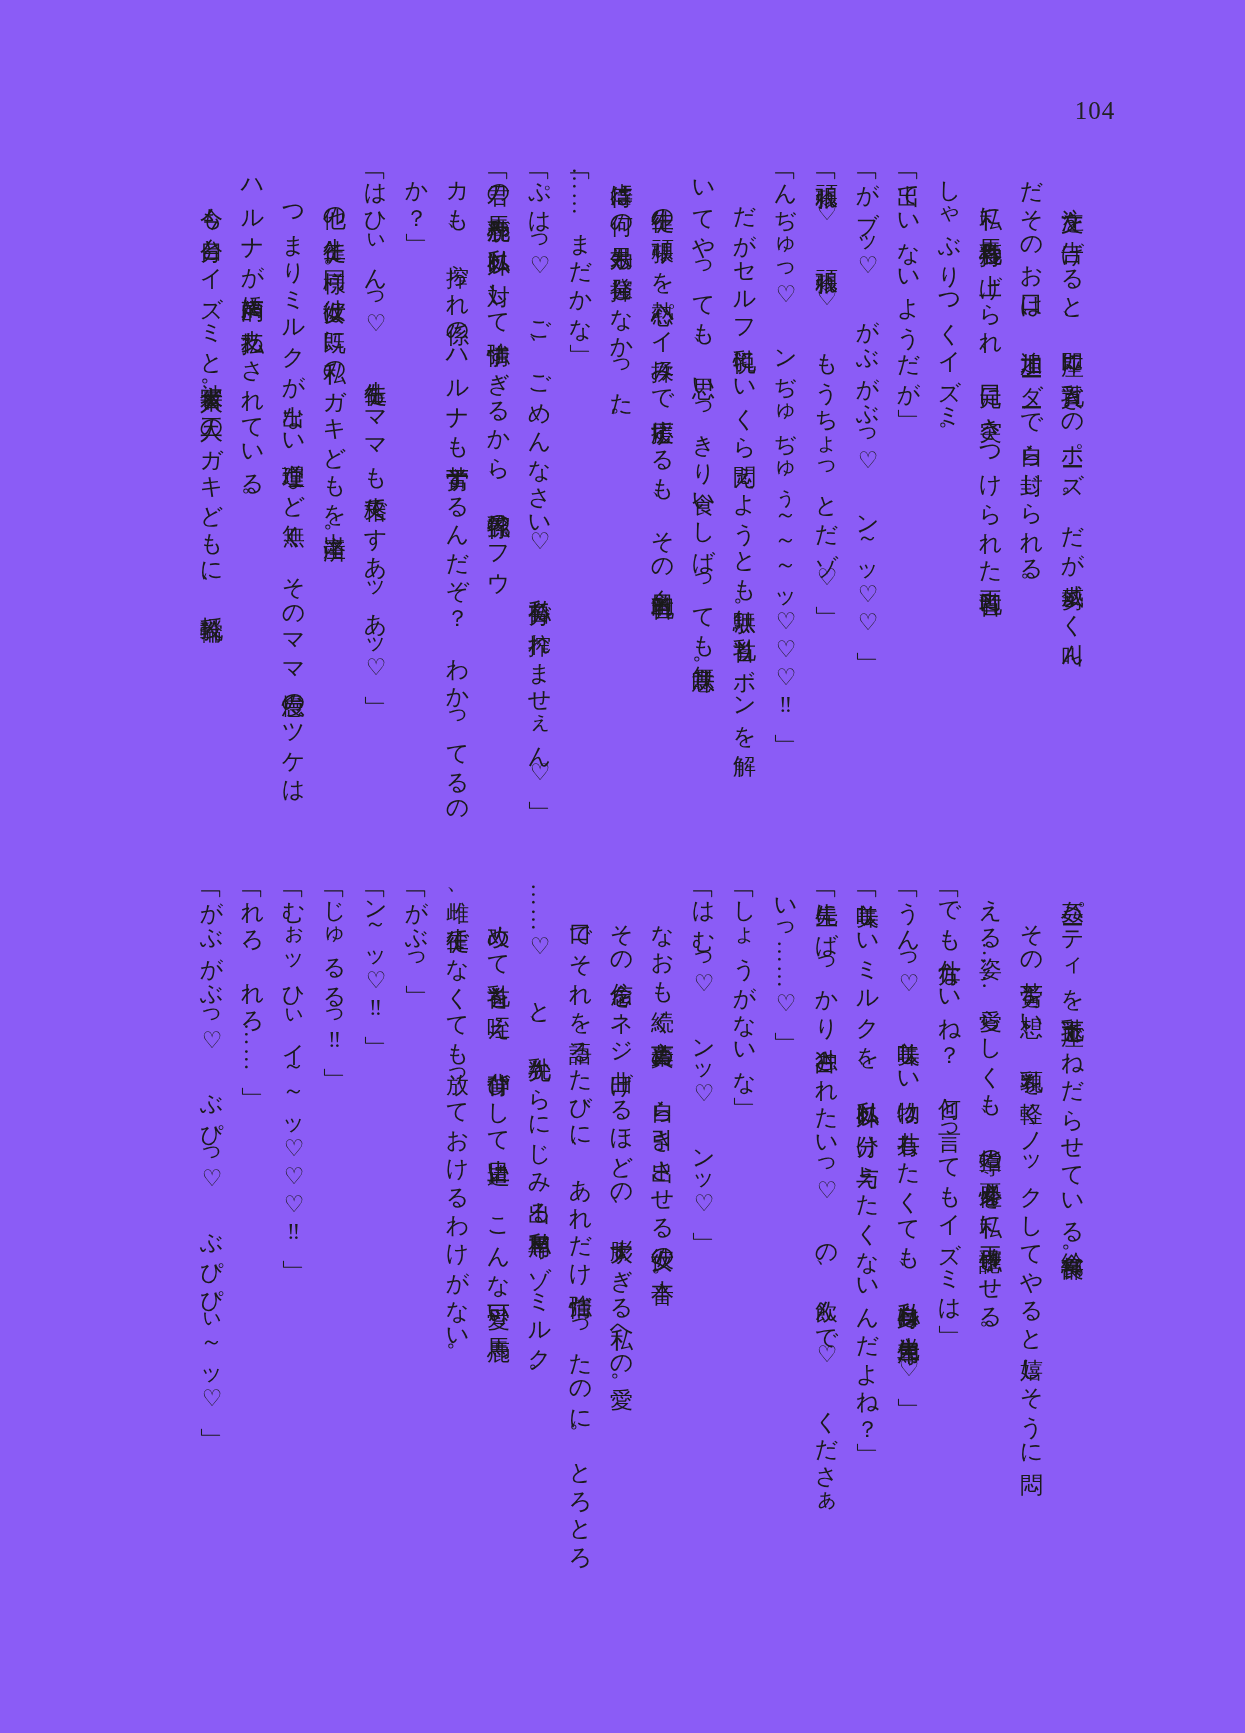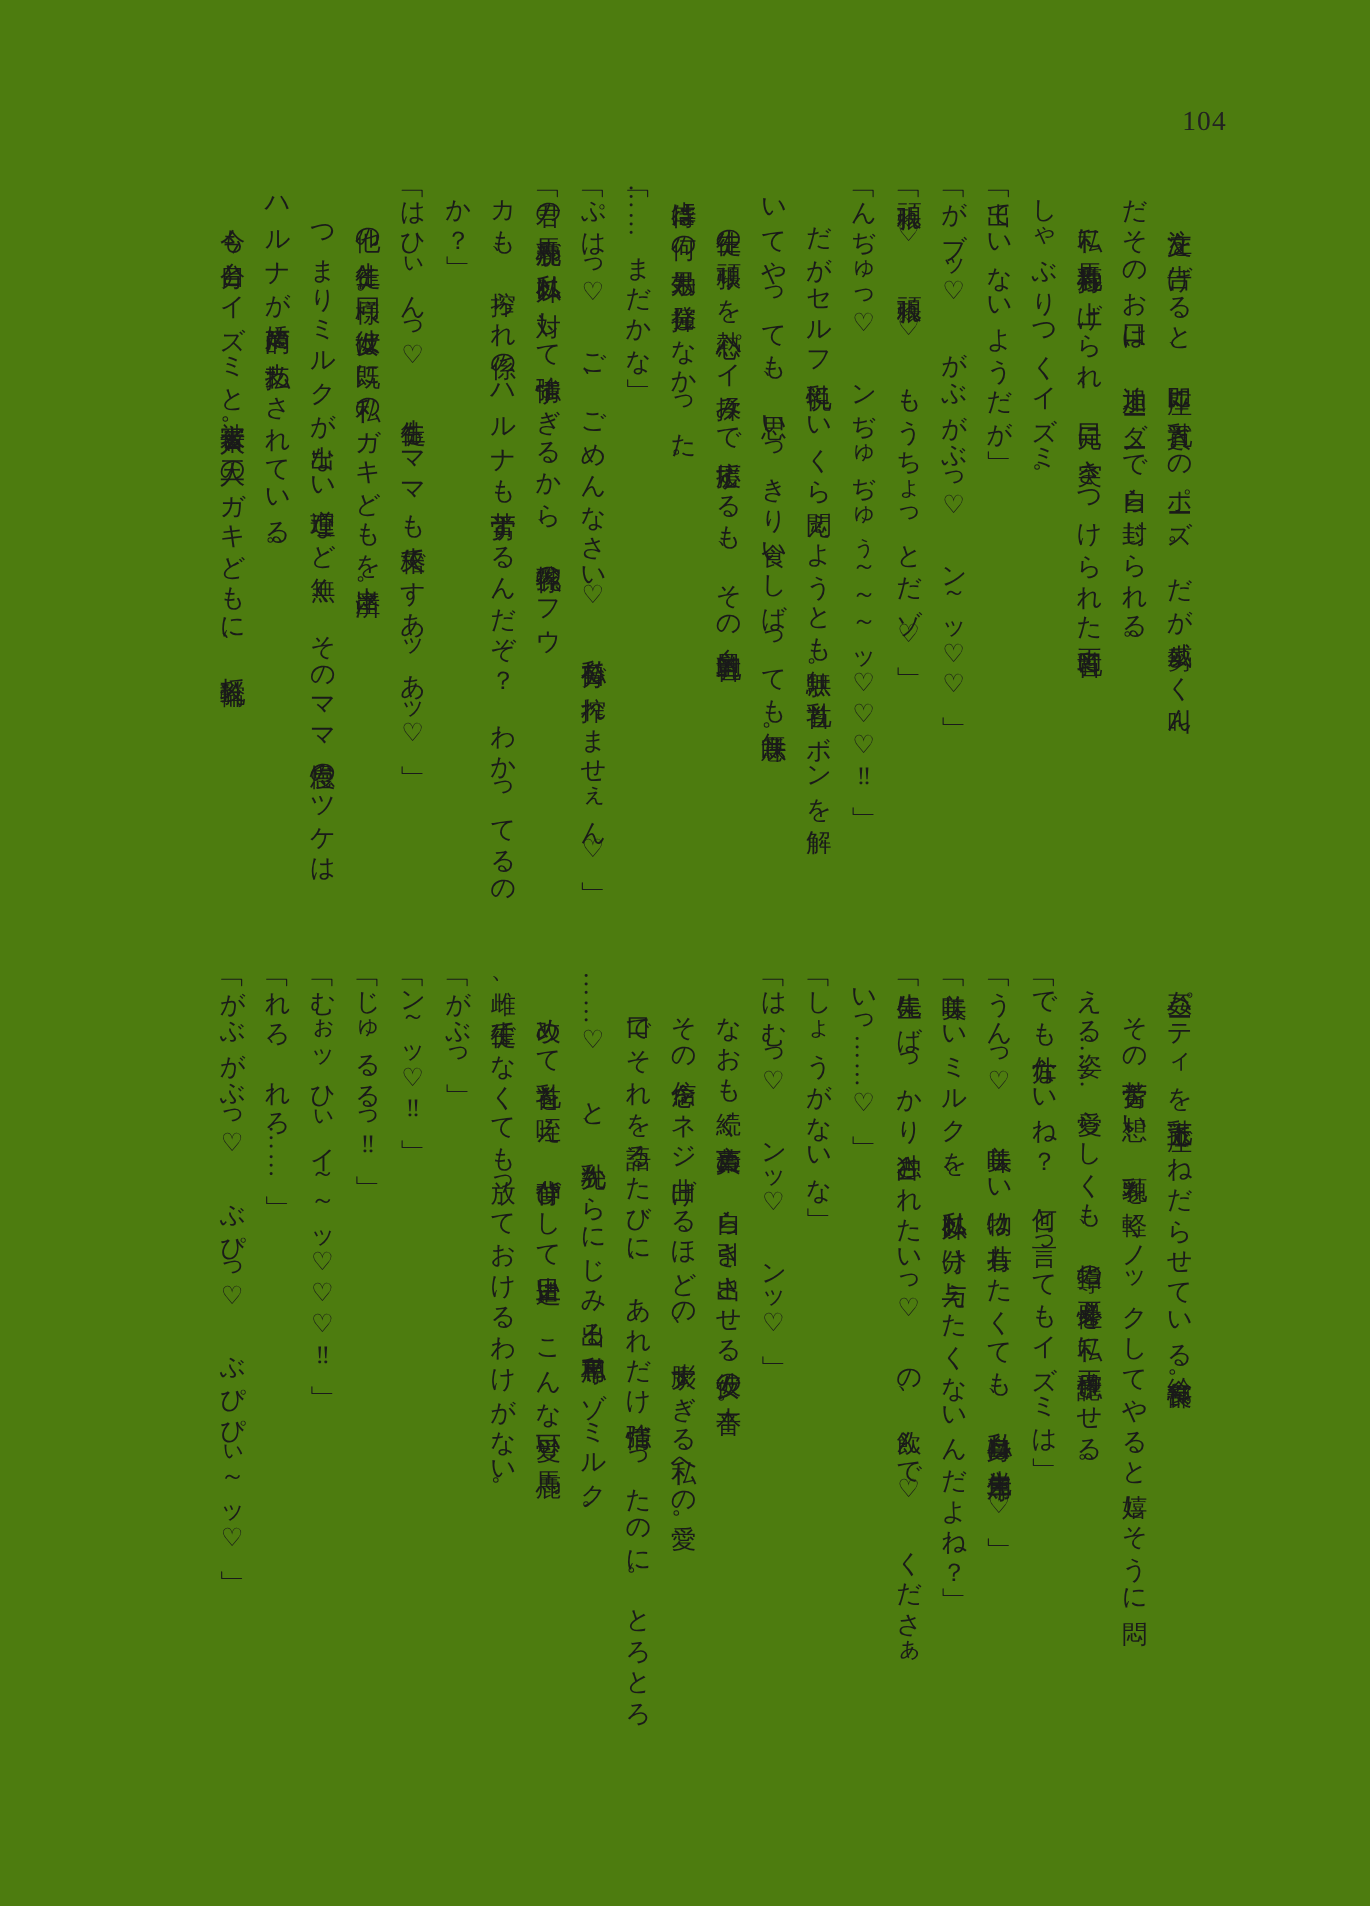--- a/index.html
+++ b/index.html
@@ -40,21 +40,21 @@
   #dan-bottom { top: 883px;  height: 692px; }
   .dan p {
     margin: 0;
     padding: 0;
     white-space: nowrap;  
   }
 </style>
 </head>
 <body>
 
-<div id="page" style="background: #4d7c0f;">
+<div id="page" style="background: #8b5cf6;">
   <div class="page-number">104</div>
 
   <div id="dan-top" class="dan" style="color: rgb(26, 26, 26);">
       <p>　注文を告げると、即座に乳貢ぎのポーズ。だが威勢よく叫ん</p>
       <p>だそのお口は、追加オーダーで自ら封じられる。</p>
       <p>　私に馬鹿乳持ち上げられ、口元に突きつけられた両乳首に</p>
       <p>しゃぶりつくイズミ。</p>
       <p>「出ていないようだが」</p>
       <p>「がブッ♡　がぶがぶっ♡　ン～ッ♡♡」</p>
       <p>「頑張れ♡　頑張れ♡　もうちょっとだゾ♡」</p>

